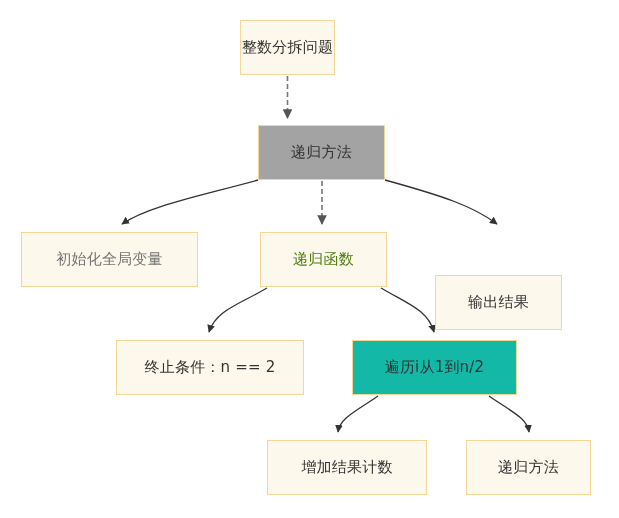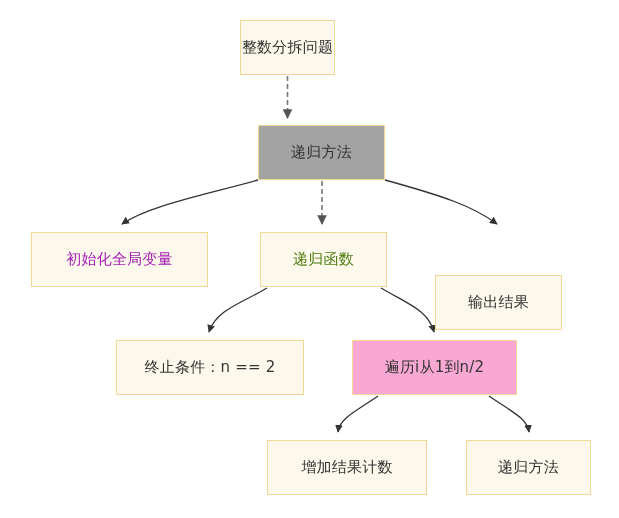--- a/index.html
+++ b/index.html
@@ -71,33 +71,33 @@
       </g>
   </svg>
 
   <div id="nodes-layer">
       <div class="node" style="left: 240px; top: 20px; width: 95px; height: 55px; background: rgb(253, 248, 236); border-color: rgb(242, 215, 149); color: rgb(51, 51, 51);">
         <span>整数分拆问题</span>
       </div>
       <div class="node" style="left: 258px; top: 125px; width: 127px; height: 55px; background: #a3a3a3; border-color: rgb(242, 215, 149); color: rgb(51, 51, 51);">
         <span>递归方法</span>
       </div>
-      <div class="node" style="left: 31px; top: 232px; width: 177px; height: 55px; background: rgb(253, 248, 236); border-color: rgb(242, 215, 149); color: #a21caf;">
+      <div class="node" style="left: 21px; top: 232px; width: 177px; height: 55px; background: rgb(253, 248, 236); border-color: rgb(242, 215, 149); color: #737373;">
         <span>初始化全局变量</span>
       </div>
       <div class="node" style="left: 260px; top: 232px; width: 127px; height: 55px; background: rgb(253, 248, 236); border-color: rgb(242, 215, 149); color: #4d7c0f;">
         <span>递归函数</span>
       </div>
       <div class="node" style="left: 435px; top: 232px; width: 127px; height: 55px; background: rgb(253, 248, 236); border-color: rgb(242, 215, 149); color: rgb(51, 51, 51); margin-top: 43px;">
         <span>输出结果</span>
       </div>
       <div class="node" style="left: 116px; top: 340px; width: 188px; height: 55px; background: rgb(253, 248, 236); border-color: rgb(242, 215, 149); color: rgb(51, 51, 51);">
         <span>终止条件：n == 2</span>
       </div>
-      <div class="node" style="left: 352px; top: 340px; width: 165px; height: 55px; background: #f9a8d4; border-color: rgb(242, 215, 149); color: rgb(51, 51, 51);">
+      <div class="node" style="left: 352px; top: 340px; width: 165px; height: 55px; background: #14b8a6; border-color: rgb(242, 215, 149); color: rgb(51, 51, 51);">
         <span>遍历i从1到n/2</span>
       </div>
       <div class="node" style="left: 259px; top: 440px; width: 160px; height: 55px; background: rgb(253, 248, 236); border-color: rgb(242, 215, 149); color: rgb(51, 51, 51); margin-left: 8px;">
         <span>增加结果计数</span>
       </div>
       <div class="node" style="left: 466px; top: 440px; width: 125px; height: 55px; background: rgb(253, 248, 236); border-color: rgb(242, 215, 149); color: rgb(51, 51, 51);">
         <span>递归方法</span>
       </div>
     </div>
 

